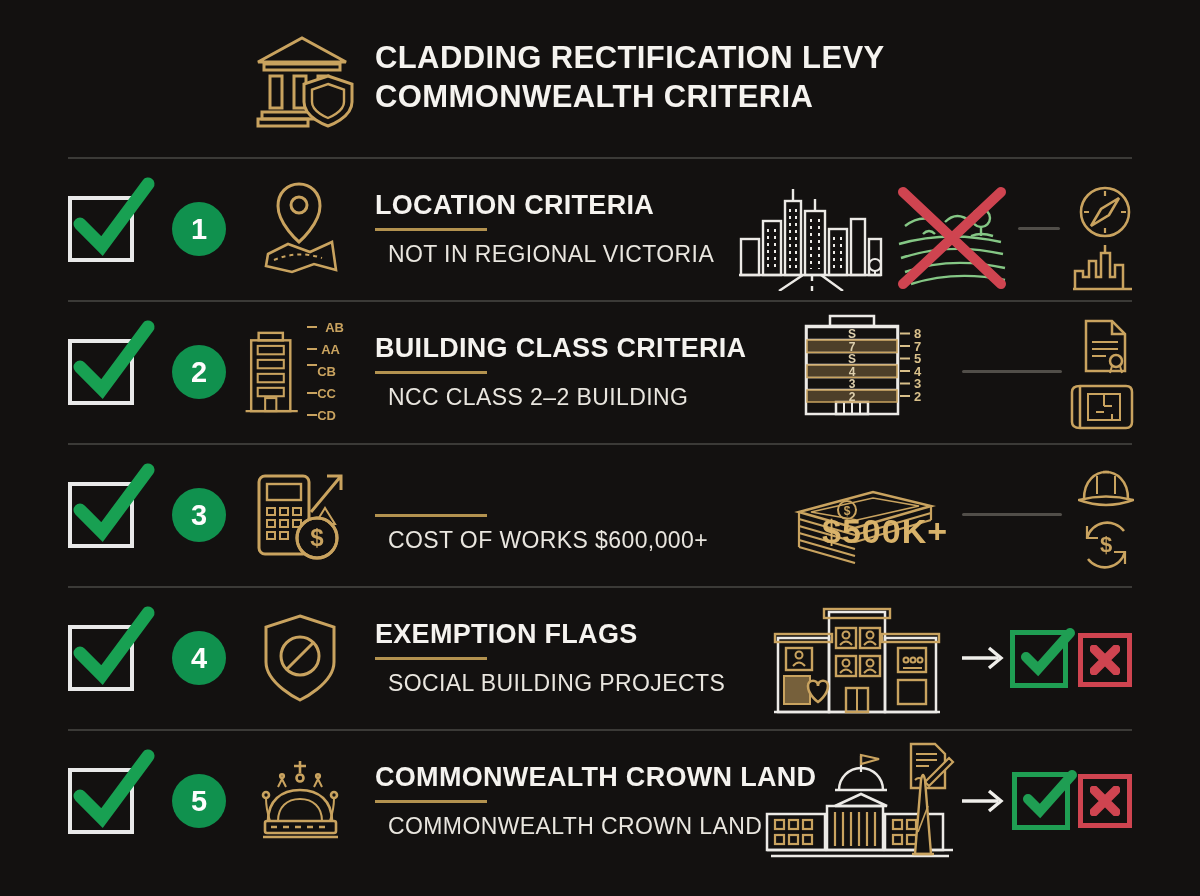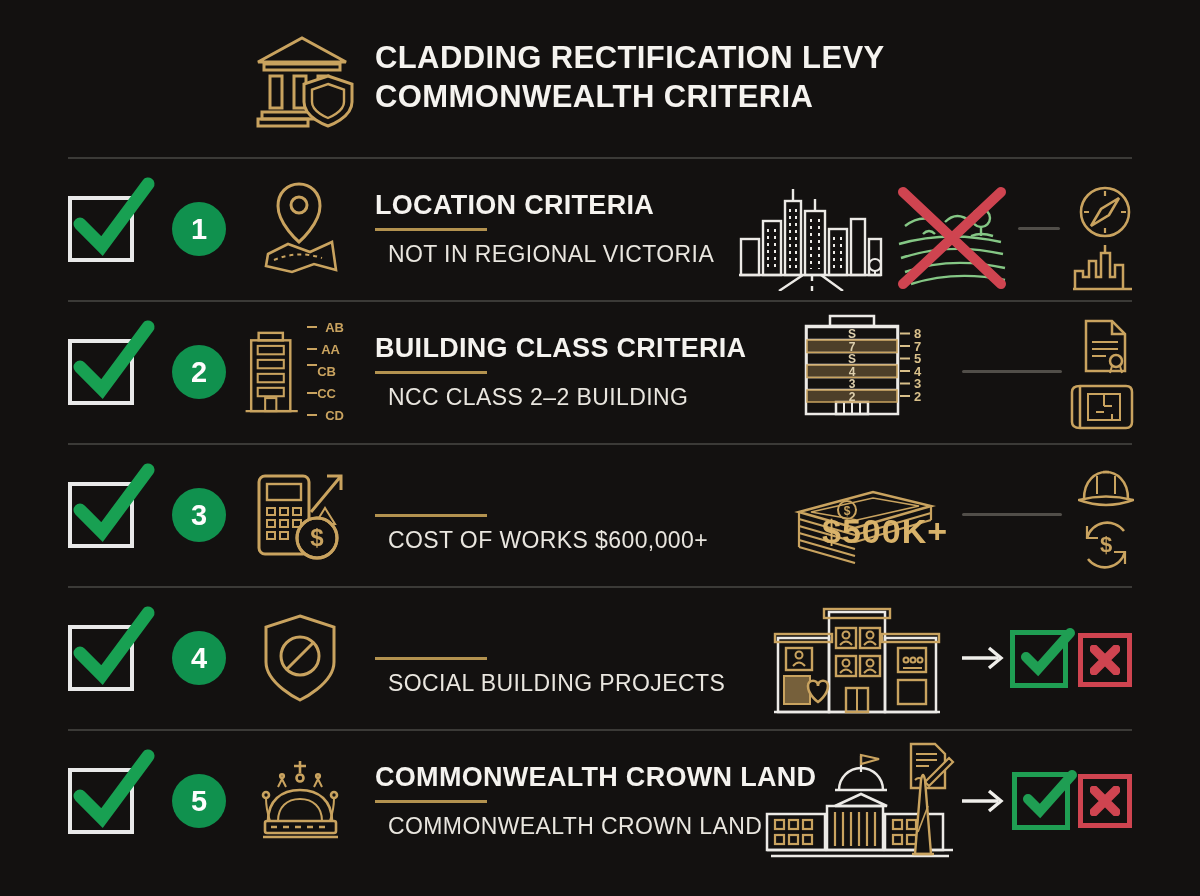--- a/index.html
+++ b/index.html
@@ -172,21 +172,21 @@
             <span style="font-size:13px;font-weight:700;color:#c9a35f">AA</span>
           </div>
         <div style="display:flex;gap:0">
             <span style="width:10px;height:2.5px;background:#c9a35f"></span>
             <span style="font-size:13px;font-weight:700;color:#c9a35f">CB</span>
           </div>
         <div style="display:flex;align-items:center;">
             <span style="width:10px;height:2.5px;background:#c9a35f"></span>
             <span style="font-size:13px;font-weight:700;color:#c9a35f">CC</span>
           </div>
-        <div style="display:flex;align-items:center;gap:8px">
+        <div style="display:flex;align-items:center;gap:0">
             <span style="width:10px;height:2.5px;background:#c9a35f"></span>
             <span style="font-size:13px;font-weight:700;color:#c9a35f">CD</span>
           </div>
       </div>
     </div>
     <div class="rtitle">BUILDING CLASS CRITERIA</div>
     <div class="runderline"></div>
     <div class="rsubtitle">NCC CLASS 2–2 BUILDING</div>
 
     <div class="abs" style="left:800px;top:12px">
@@ -325,20 +325,21 @@
     <div class="numcircle">
       <span>4</span>
     </div>
     <div class="rowicon">
       <svg width="80" height="92" viewBox="0 0 80 92" fill="none" stroke="currentColor" stroke-width="3">
         <path d="M40 4 L74 15 V50 C74 72 40 88 40 88 C40 88 6 72 6 50 V15 Z"></path>
         <circle cx="40" cy="44" r="19"></circle>
         <path d="M27 57 L53 31"></path>
       </svg>
     </div>
+    <div class="rtitle">EXEMPTION FLAGS</div>
     <div class="runderline"></div>
     <div class="rsubtitle">SOCIAL BUILDING PROJECTS</div>
 
     <div class="abs" style="left:772px;top:16px">
       <svg width="170" height="112" viewBox="0 0 170 112" fill="none">
         <g stroke="#eceae6" stroke-width="2.5">
           <rect x="6" y="36" width="51" height="74"></rect>
           <rect x="113" y="36" width="51" height="74"></rect>
           <rect x="57" y="10" width="56" height="100"></rect>
           <path d="M2 110 H168"></path>

